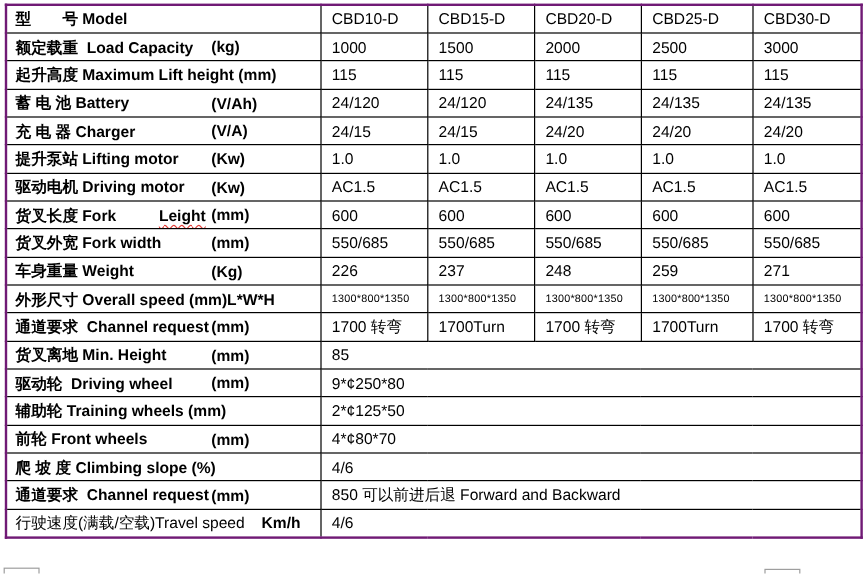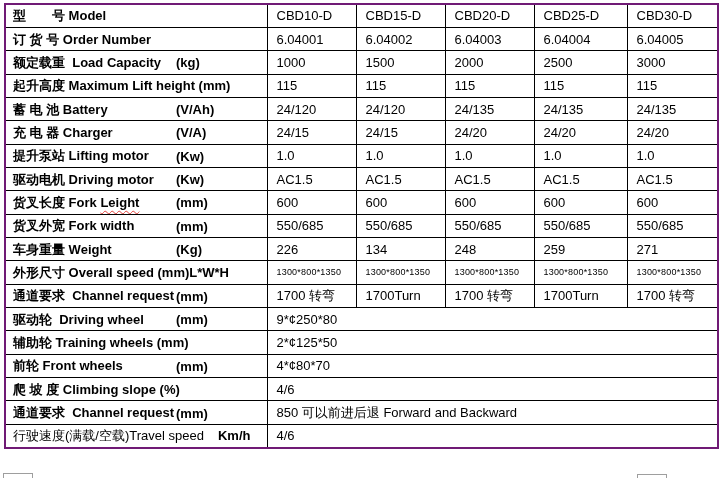--- a/index.html
+++ b/index.html
@@ -51,20 +51,21 @@
     padding-left: 9px;
     white-space: pre;
   }
   td.val.small { font-size: 9px; font-weight: 400; letter-spacing: 0.2px; }
   td.val .b { font-weight: 400; }
   .squiggle {
     text-decoration: underline wavy #e2403a;
     text-decoration-skip-ink: none;
     text-decoration-thickness: 1px;
     text-underline-offset: 3px;
+    margin-left: 32px;
   }
   .crop-artifact {
     position: absolute;
     border: 1px solid #9e9e9e;
     background: #ffffff;
   }
   .crop-artifact.left  { left: 3px;   top: 473px; width: 28px; height: 10px; }
   .crop-artifact.right { left: 637px; top: 474px; width: 28px; height: 10px; }
 </style>
 </head>
@@ -82,28 +83,20 @@
   <tbody>
       <tr>
         <td class="label"><span>型　　号 Model</span></td>
         <td class="val">CBD10-D</td>
         <td class="val">CBD15-D</td>
         <td class="val">CBD20-D</td>
         <td class="val">CBD25-D</td>
         <td class="val">CBD30-D</td>
       </tr>
       <tr>
-        <td class="label"><span>订 货 号 Order Number</span></td>
-        <td class="val">6.04001</td>
-        <td class="val">6.04002</td>
-        <td class="val">6.04003</td>
-        <td class="val">6.04004</td>
-        <td class="val">6.04005</td>
-      </tr>
-      <tr>
         <td class="label"><span>额定载重  Load Capacity</span><span class="unit">(kg)</span></td>
         <td class="val">1000</td>
         <td class="val">1500</td>
         <td class="val">2000</td>
         <td class="val">2500</td>
         <td class="val">3000</td>
       </tr>
       <tr>
         <td class="label"><span>起升高度 Maximum Lift height (mm)</span></td>
         <td class="val">115</td>
@@ -156,40 +149,44 @@
         <td class="label"><span>货叉外宽 Fork width</span><span class="unit">(mm)</span></td>
         <td class="val">550/685</td>
         <td class="val">550/685</td>
         <td class="val">550/685</td>
         <td class="val">550/685</td>
         <td class="val">550/685</td>
       </tr>
       <tr>
         <td class="label"><span>车身重量 Weight</span><span class="unit">(Kg)</span></td>
         <td class="val">226</td>
-        <td class="val">134</td>
+        <td class="val">237</td>
         <td class="val">248</td>
         <td class="val">259</td>
         <td class="val">271</td>
       </tr>
       <tr>
         <td class="label"><span>外形尺寸 Overall speed (mm)L*W*H</span></td>
         <td class="val small">1300*800*1350</td>
         <td class="val small">1300*800*1350</td>
         <td class="val small">1300*800*1350</td>
         <td class="val small">1300*800*1350</td>
         <td class="val small">1300*800*1350</td>
       </tr>
       <tr>
         <td class="label"><span>通道要求  Channel request</span><span class="unit">(mm)</span></td>
         <td class="val">1700 转弯</td>
         <td class="val">1700Turn</td>
         <td class="val">1700 转弯</td>
         <td class="val">1700Turn</td>
         <td class="val">1700 转弯</td>
+      </tr>
+      <tr>
+        <td class="label"><span>货叉离地 Min. Height</span><span class="unit">(mm)</span></td>
+        <td class="val" colspan="5">85</td>
       </tr>
       <tr>
         <td class="label"><span>驱动轮  Driving wheel</span><span class="unit">(mm)</span></td>
         <td class="val" colspan="5">9*¢250*80</td>
       </tr>
       <tr>
         <td class="label"><span>辅助轮 Training wheels (mm)</span></td>
         <td class="val" colspan="5">2*¢125*50</td>
       </tr>
       <tr>

